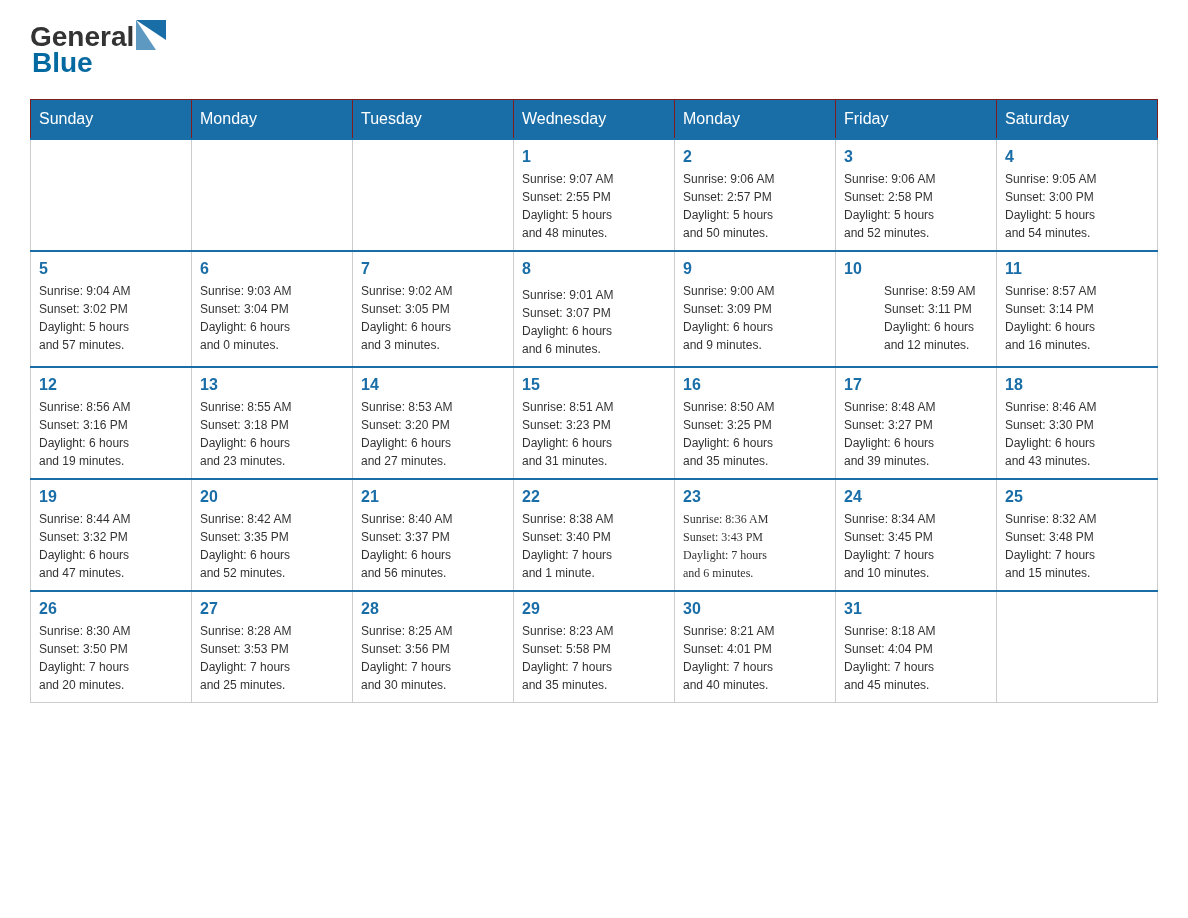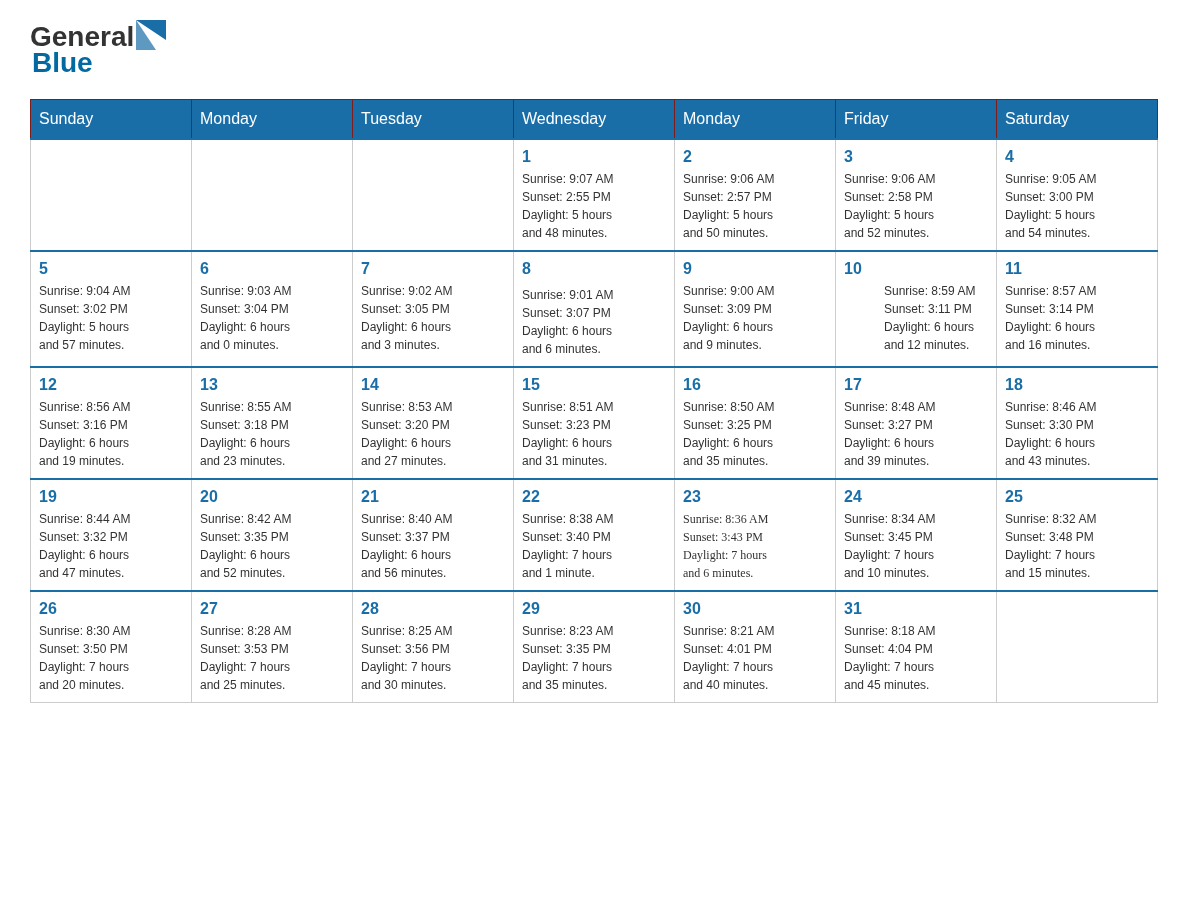--- a/index.html
+++ b/index.html
@@ -319,21 +319,21 @@
         <td>
           <span class="day-number">28</span>
           <div class="day-info" style="white-space: pre-line;">Sunrise: 8:25 AM
 Sunset: 3:56 PM
 Daylight: 7 hours
 and 30 minutes.</div>
         </td>
         <td>
           <span class="day-number">29</span>
           <div class="day-info" style="white-space: pre-line;">Sunrise: 8:23 AM
-Sunset: 3:35 PM
+Sunset: 5:58 PM
 Daylight: 7 hours
 and 35 minutes.</div>
         </td>
         <td>
           <span class="day-number">30</span>
           <div class="day-info" style="white-space: pre-line;">Sunrise: 8:21 AM
 Sunset: 4:01 PM
 Daylight: 7 hours
 and 40 minutes.</div>
         </td>

